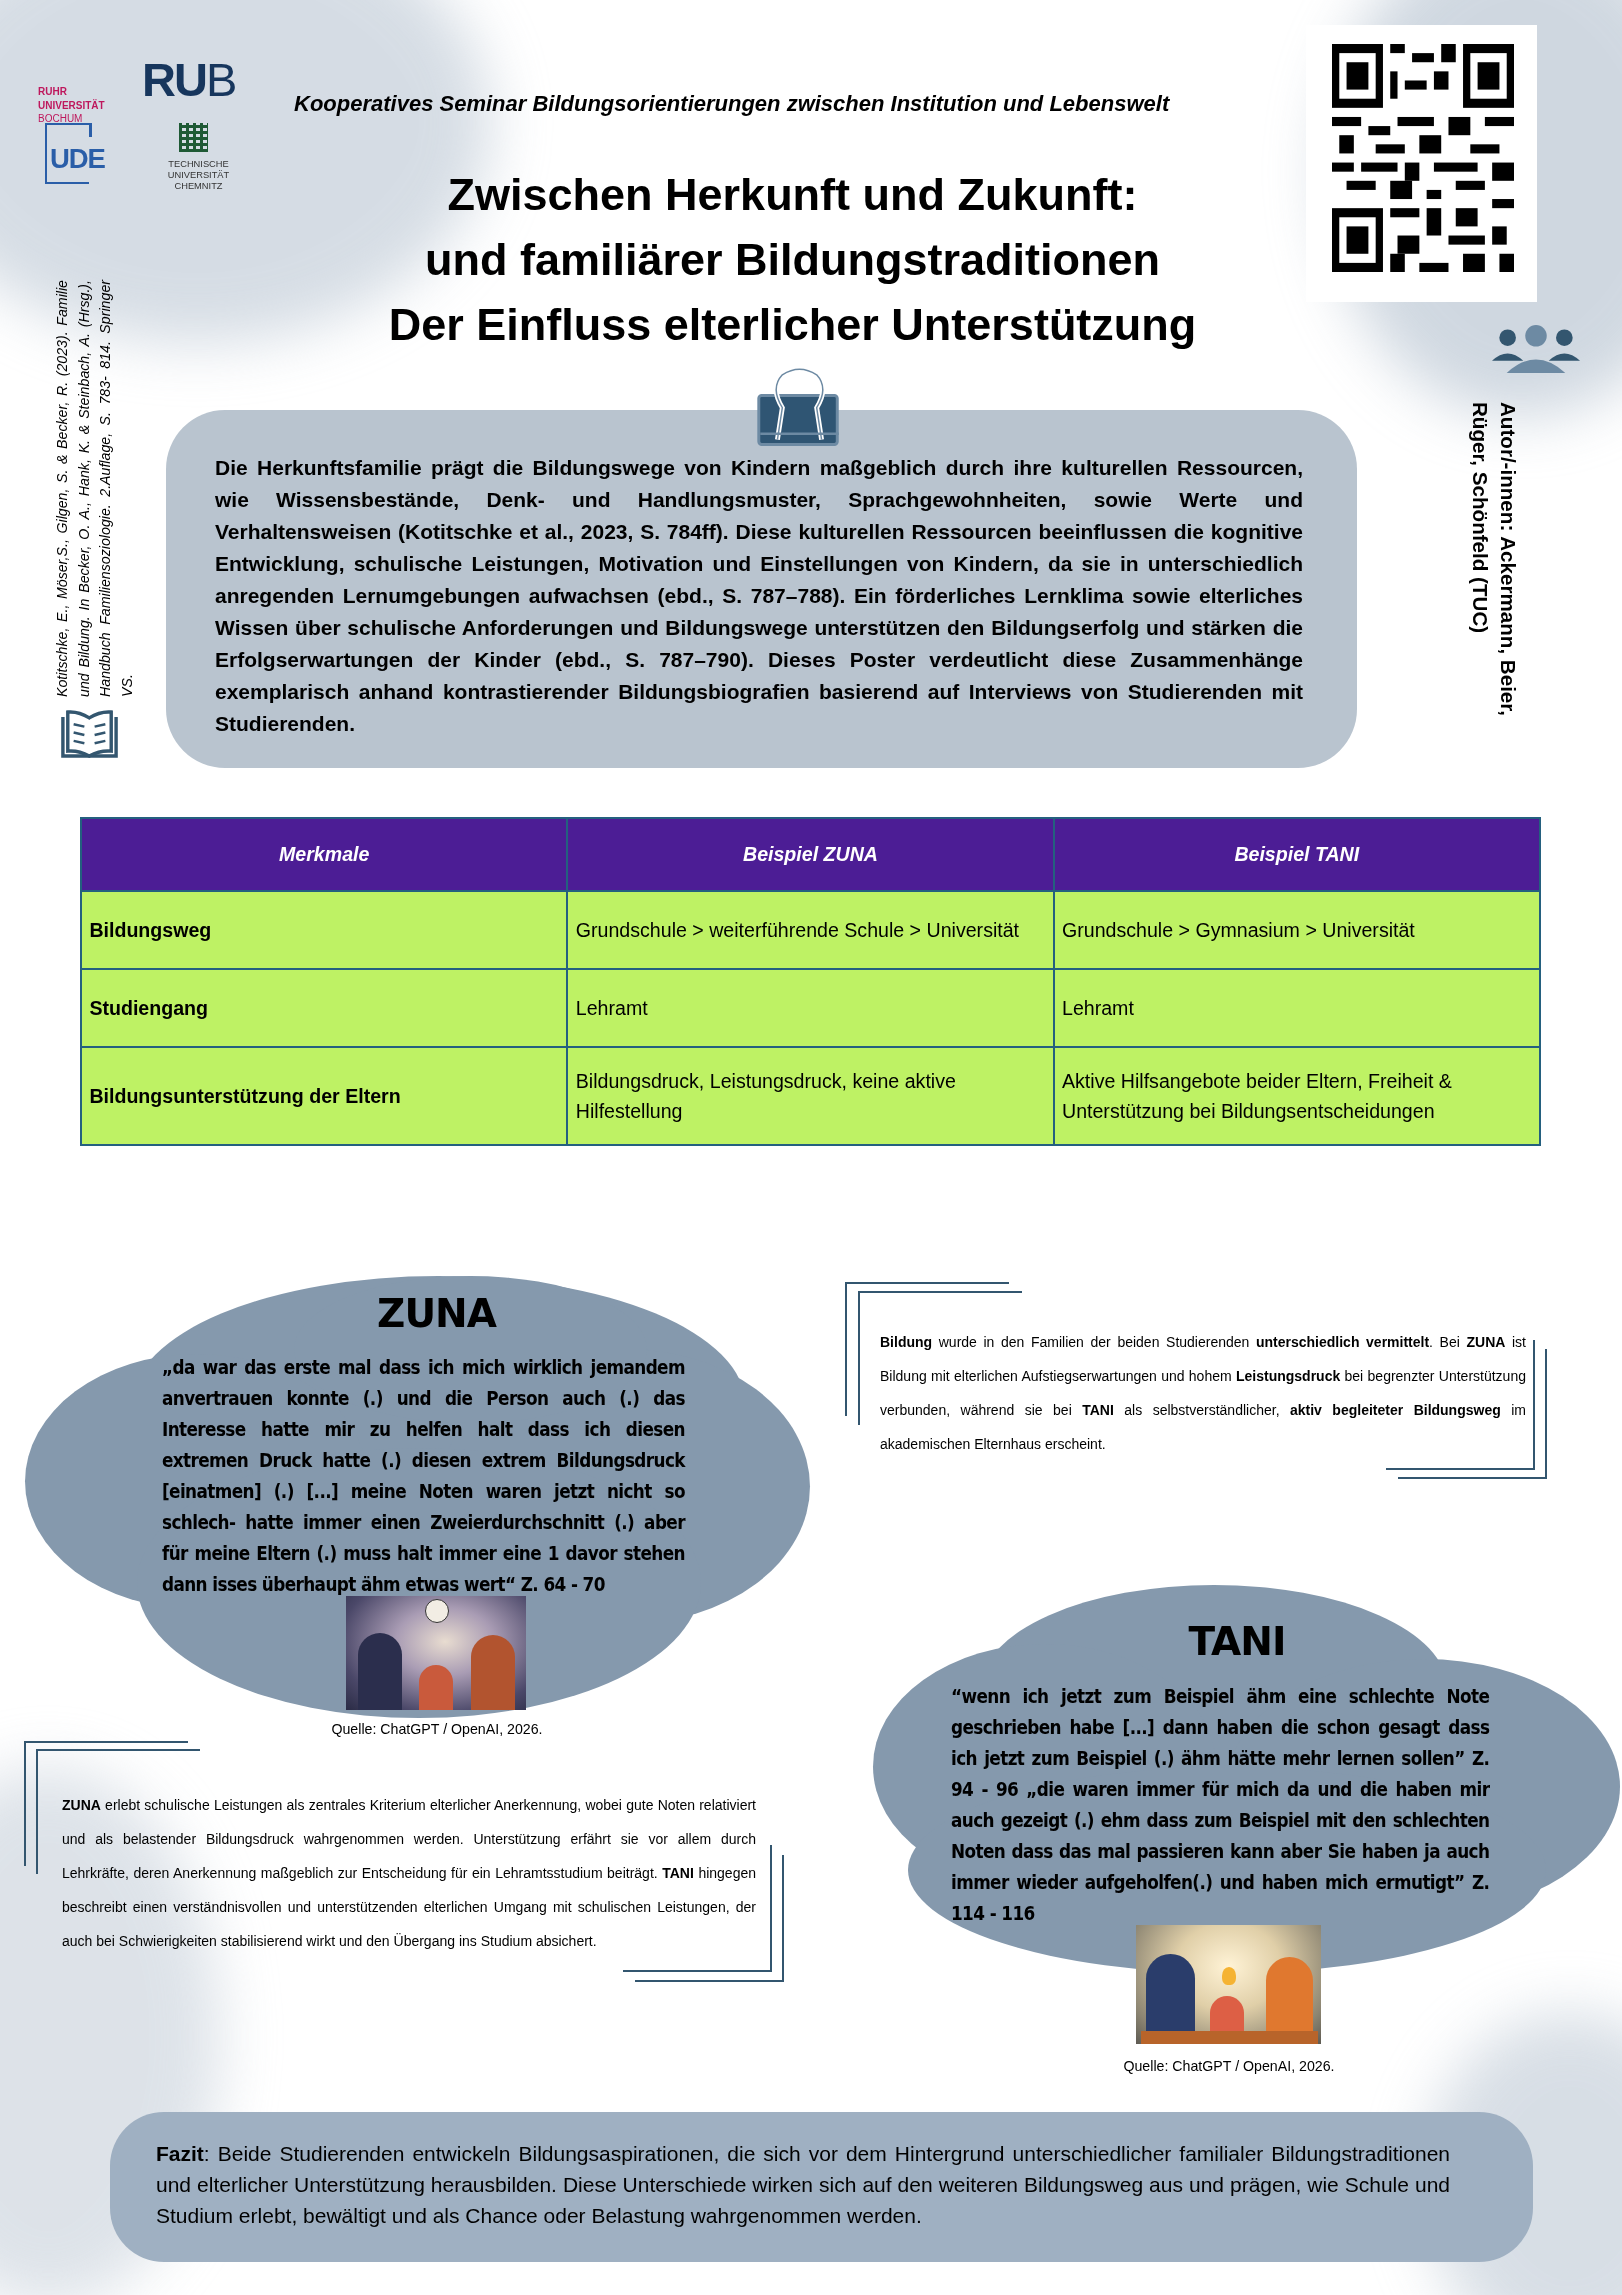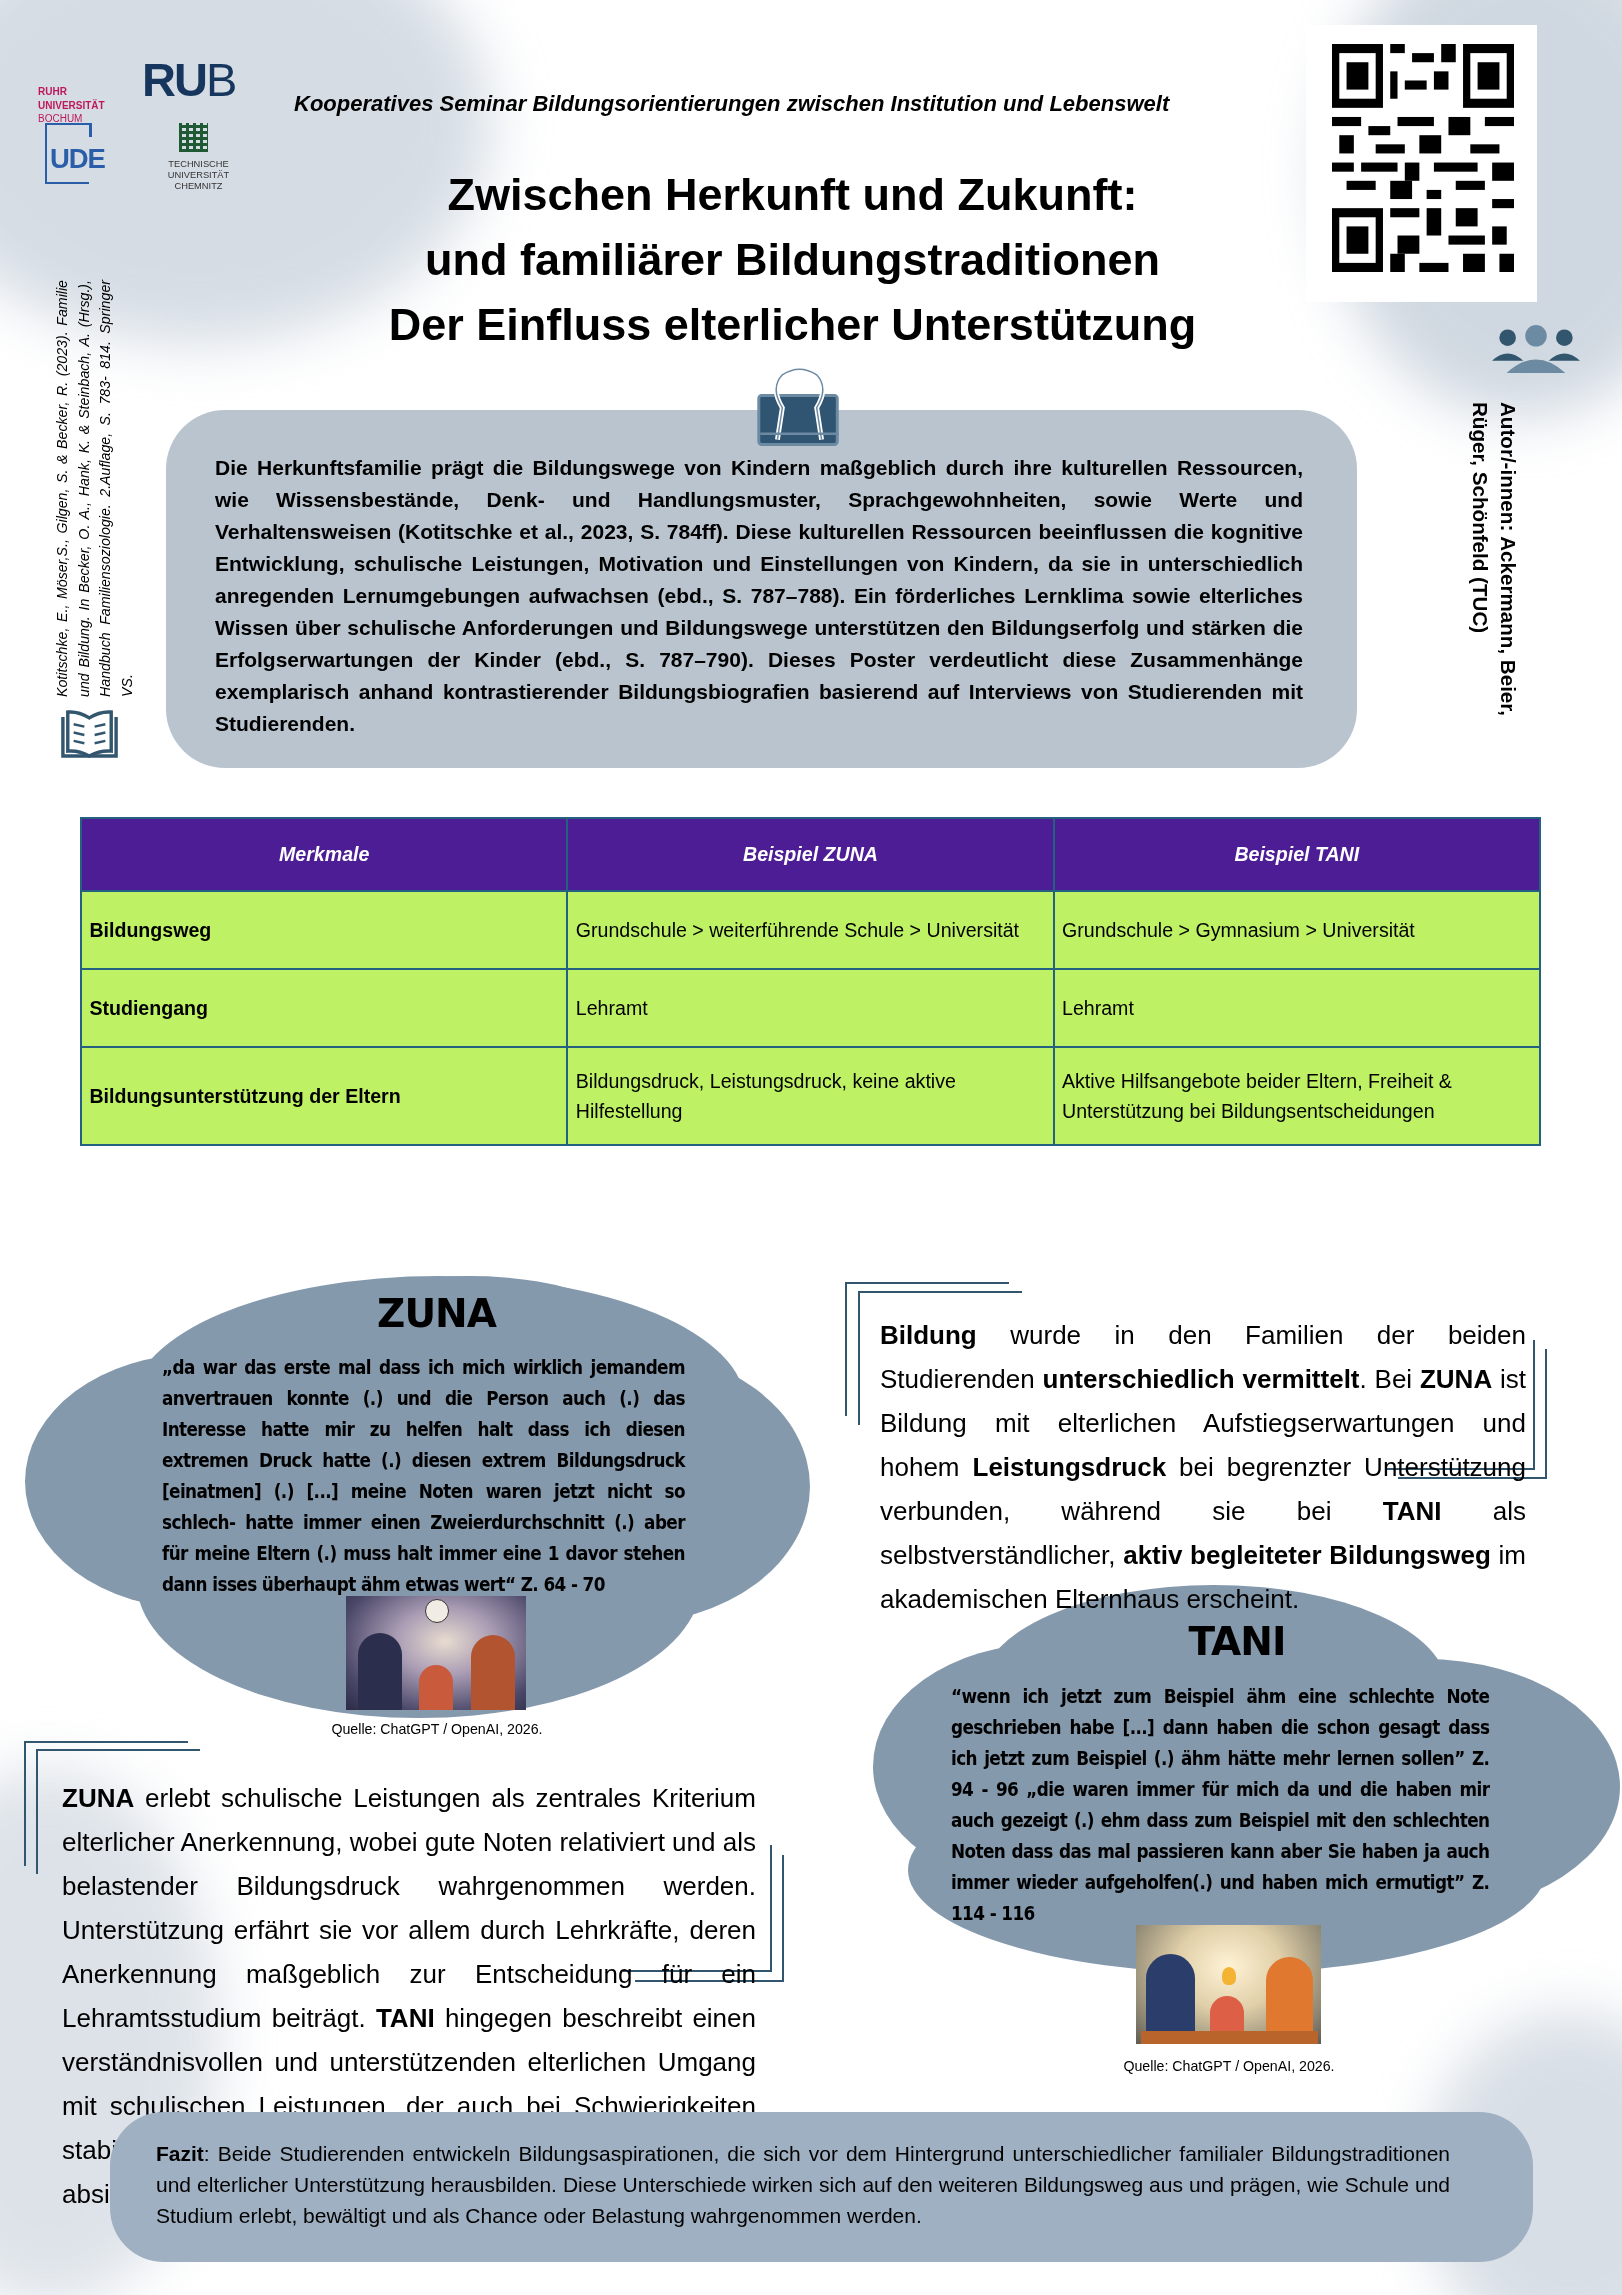--- a/index.html
+++ b/index.html
@@ -34,21 +34,21 @@
   .tbl td{border:2px solid #24607f;padding:0 7.4px;line-height:30px;height:76px;background:#bef264;vertical-align:middle;}
   .tbl td.key{font-weight:bold;}
   
   .cloud{position:absolute;background:#8599ad;border-radius:50%;}
   .quote{font-family:"DejaVu Sans",sans-serif;font-weight:bold;font-size:19.6px;line-height:31px;text-align:justify;letter-spacing:-0.7px;transform:scaleX(.86);transform-origin:left top;}
   .cloud-title{font-family:"DejaVu Sans",sans-serif;font-weight:bold;font-size:39px;text-align:center;letter-spacing:-1px;}
   .imgbox{position:absolute;overflow:hidden;}
   .caption{font-size:14.2px;text-align:center;}
   
   .frame{position:absolute;border-color:#33566f;border-style:solid;}
-  .para{font-size:26px;line-height:44px;text-align:justify;}
+  .para{font-size:14px;line-height:34px;text-align:justify;margin-top:12px;}
   .para b{font-weight:bold;}
   .fazit{left:110px;top:2112px;width:1423px;height:150px;border-radius:54px;background:#9fb0c2;box-sizing:border-box;padding:25.5px 83px 0 46px;font-size:21px;line-height:31px;text-align:justify;}
 </style>
 </head>
 <body>
 
 <div class="wash" style="left:-98px;top:-98px;width:589px;height:442px;background:#b4c1cf;"></div>
 <div class="wash" style="left:1325px;top:-74px;width:393px;height:491px;background:#a9b8c8;"></div>
 <div class="wash" style="left:-123px;top:1767px;width:343px;height:540px;background:#c2ccd7;"></div>
 <div class="wash" style="left:1423px;top:2012px;width:294px;height:343px;background:#b8c4d1;"></div>

